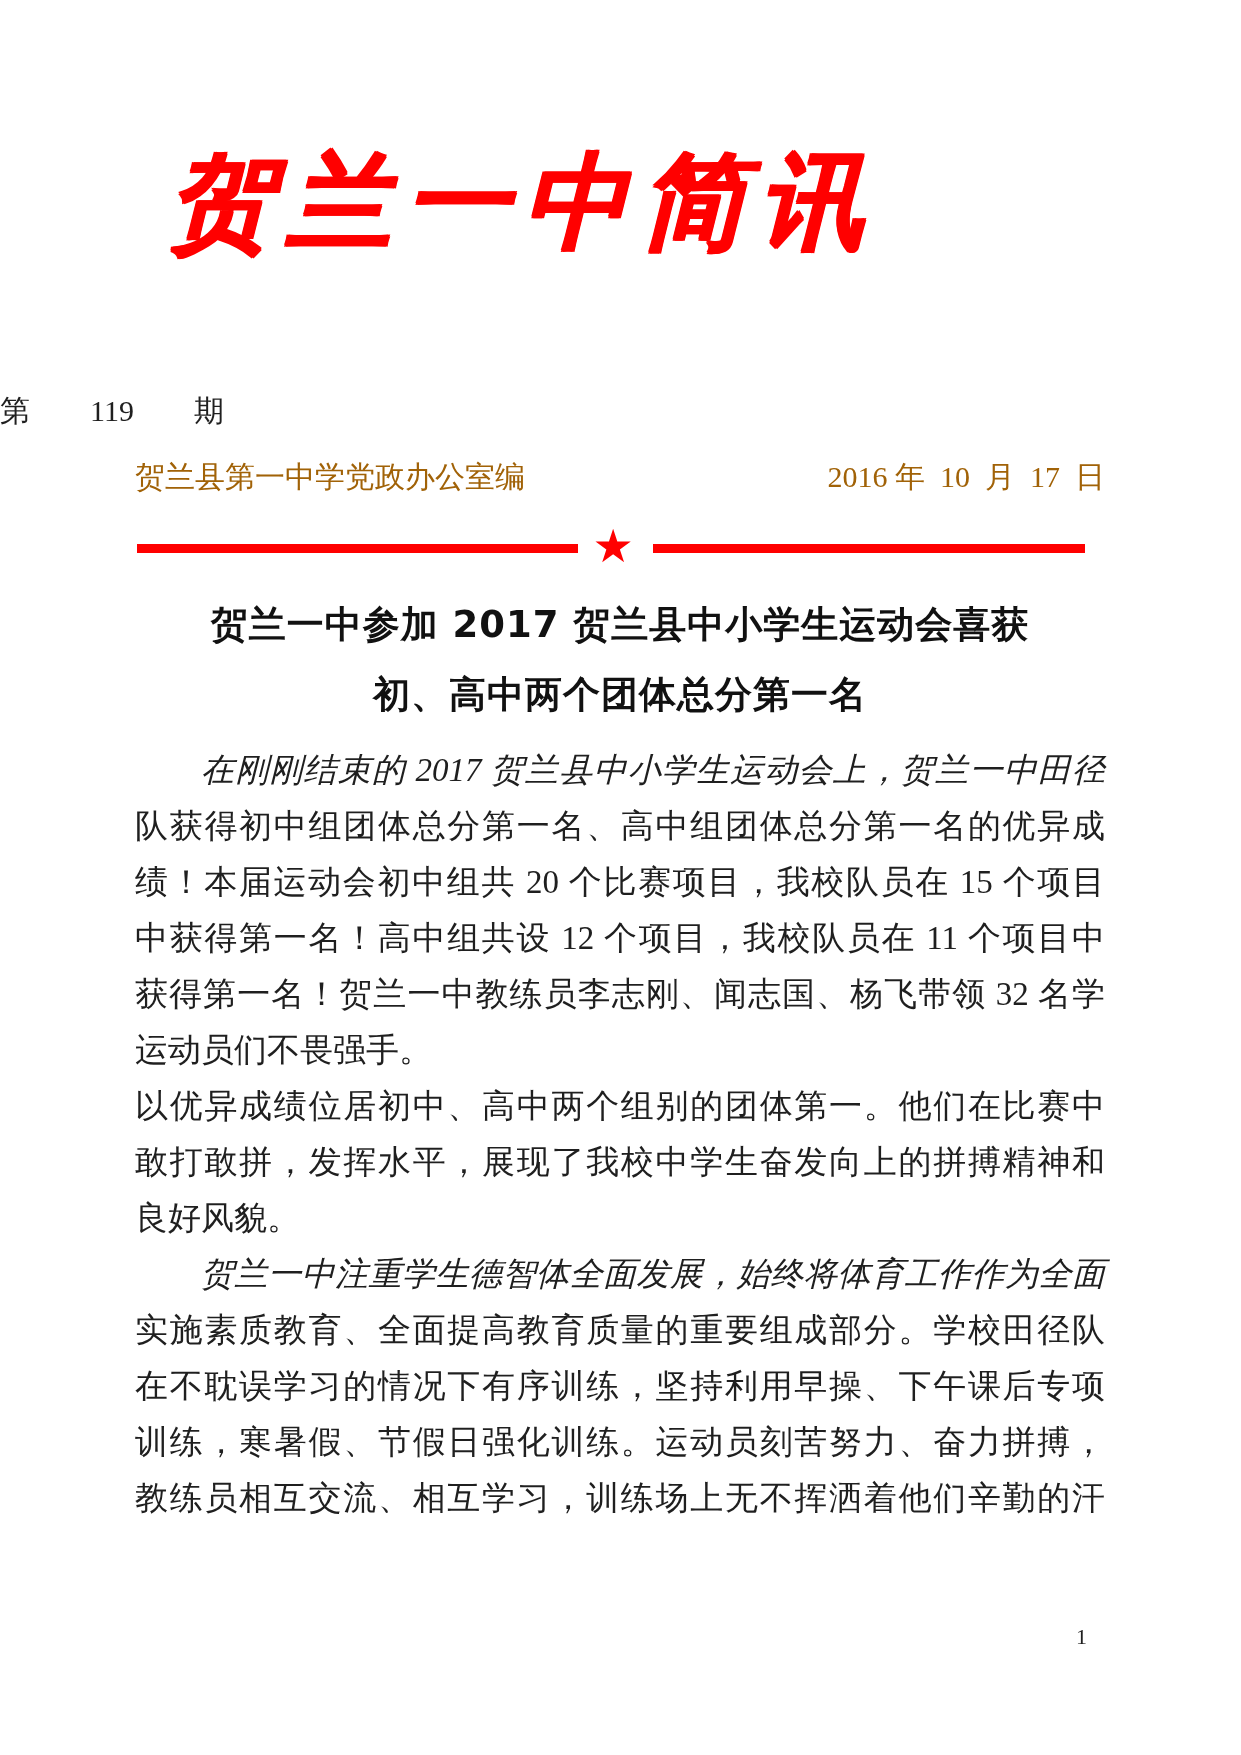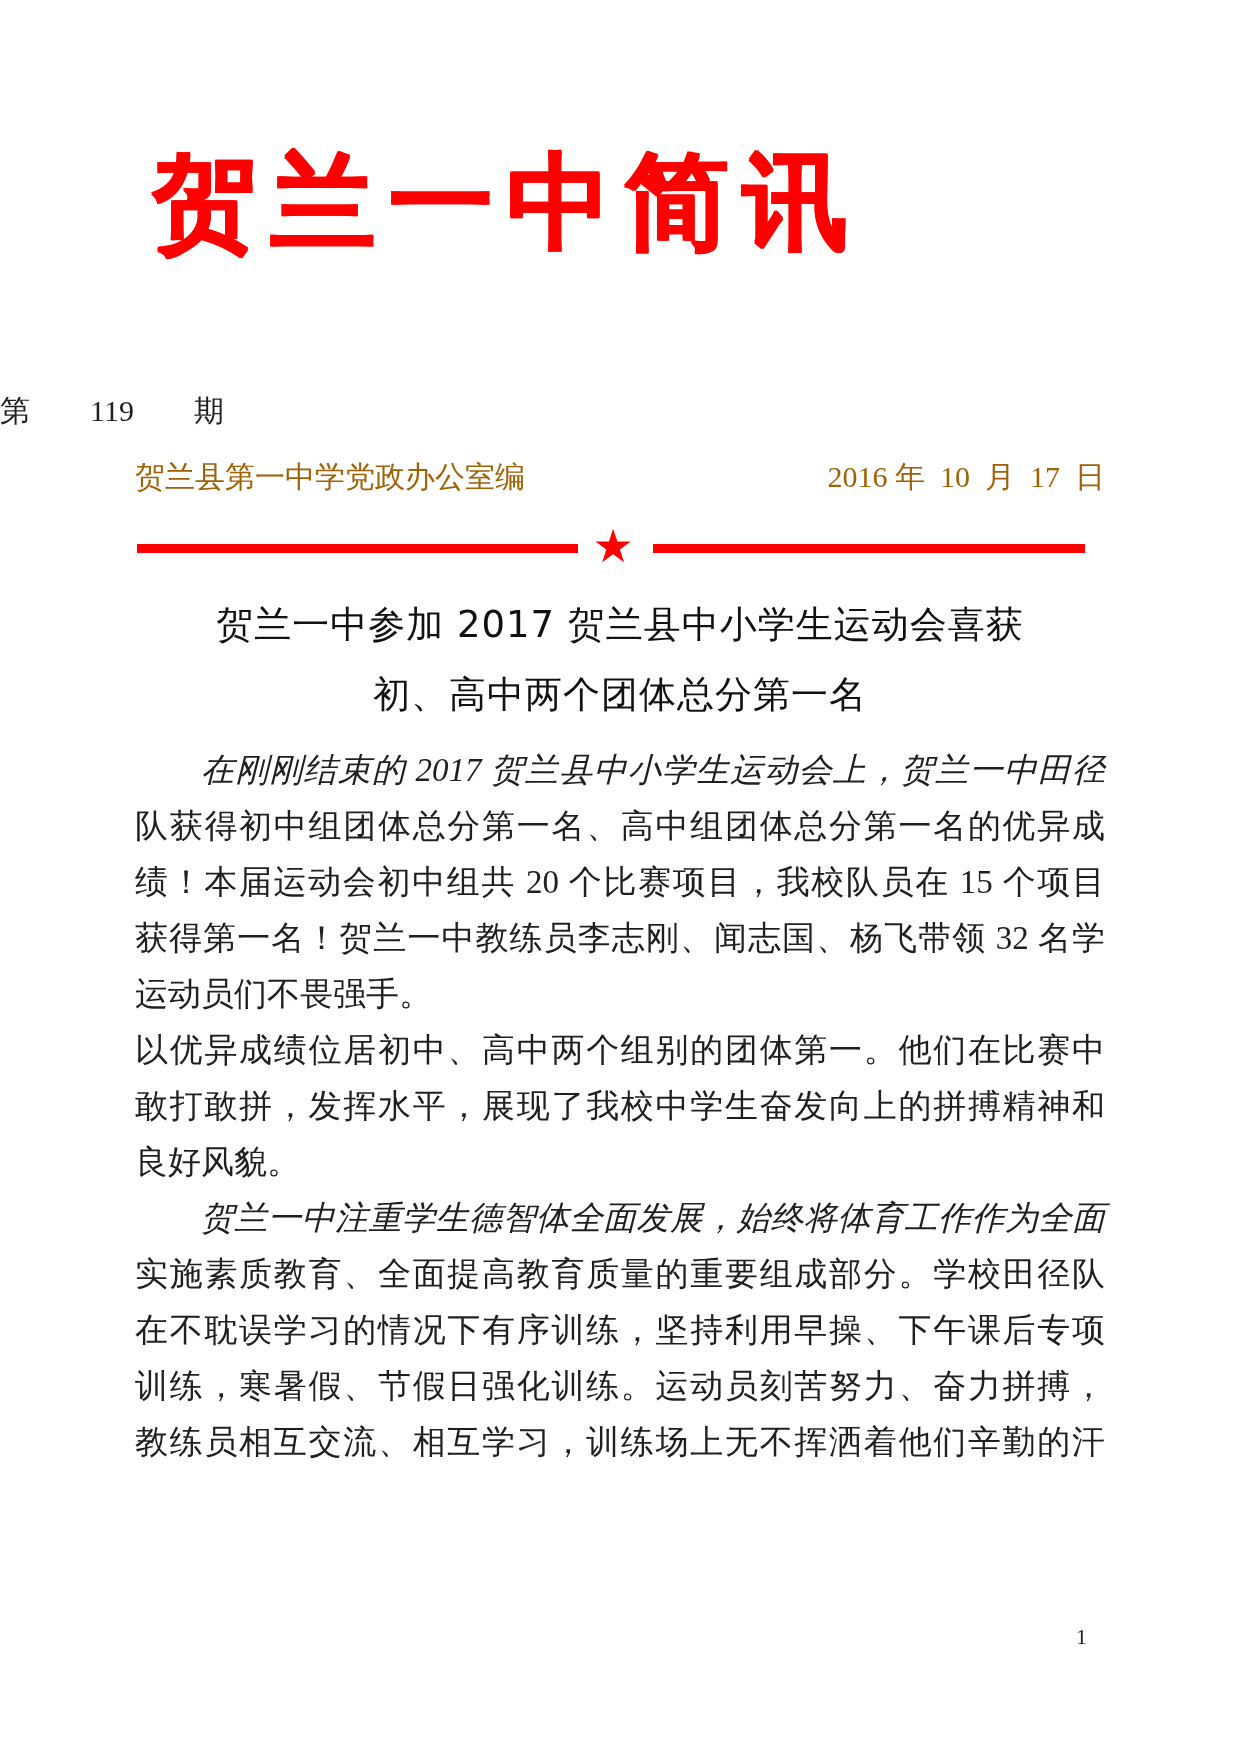--- a/index.html
+++ b/index.html
@@ -10,33 +10,34 @@
     background: #ffffff;
     overflow: hidden;
     font-family: "Liberation Serif", serif;
     color: #1f1f1f;
   }
 
   
   .masthead {
     position: absolute;
     top: 140px;
-    left: 0;
+    left: 16px;
     width: 1142px;
     padding-right: 130px;
     box-sizing: border-box;
     text-align: center;
     font-family: "DejaVu Serif", serif;
     font-weight: bold;
     font-size: 104px;
     line-height: 122px;
     letter-spacing: 14px;
     color: #ff0000;
     text-shadow: 2px 0 0 #ff0000, 0 2px 0 #ff0000, 2px 2px 0 #ff0000;
     white-space: nowrap;
+    font-style: italic;
   }
 
   .issue-line {
     position: absolute;
     top: 390px;
     left: 0;
     width: 1241px;
     text-align: left;
     font-size: 30px;
     line-height: 42px;
@@ -85,21 +86,21 @@
     font-family: "DejaVu Sans", sans-serif;
   }
 
   .headline {
     position: absolute;
     top: 590px;
     left: 135px;
     width: 970px;
     text-align: center;
     font-family: "DejaVu Sans", sans-serif;
-    font-weight: normal;
+    font-weight: bold;
     font-size: 37px;
     line-height: 70px;
     letter-spacing: 1px;
     color: #111111;
   }
 
   .article-body {
     position: absolute;
     top: 742px;
     left: 135px;
@@ -151,20 +152,21 @@
 
   <div class="headline">
     <div>贺兰一中参加 2017 贺兰县中小学生运动会喜获</div>
     <div>初、高中两个团体总分第一名</div>
   </div>
 
   <div class="article-body">
       <div class="body-line first just">在刚刚结束的 2017 贺兰县中小学生运动会上，贺兰一中田径</div>
       <div class="body-line just">队获得初中组团体总分第一名、高中组团体总分第一名的优异成</div>
       <div class="body-line just">绩！本届运动会初中组共 20 个比赛项目，我校队员在 15 个项目</div>
+      <div class="body-line just">中获得第一名！高中组共设 12 个项目，我校队员在 11 个项目中</div>
       <div class="body-line just">获得第一名！贺兰一中教练员李志刚、闻志国、杨飞带领 32 名学</div>
       <div class="body-line">运动员们不畏强手。</div>
       <div class="body-line just">以优异成绩位居初中、高中两个组别的团体第一。他们在比赛中</div>
       <div class="body-line just">敢打敢拼，发挥水平，展现了我校中学生奋发向上的拼搏精神和</div>
       <div class="body-line">良好风貌。</div>
       <div class="body-line first just">贺兰一中注重学生德智体全面发展，始终将体育工作作为全面</div>
       <div class="body-line just">实施素质教育、全面提高教育质量的重要组成部分。学校田径队</div>
       <div class="body-line just">在不耽误学习的情况下有序训练，坚持利用早操、下午课后专项</div>
       <div class="body-line just">训练，寒暑假、节假日强化训练。运动员刻苦努力、奋力拼搏，</div>
       <div class="body-line just">教练员相互交流、相互学习，训练场上无不挥洒着他们辛勤的汗</div>

